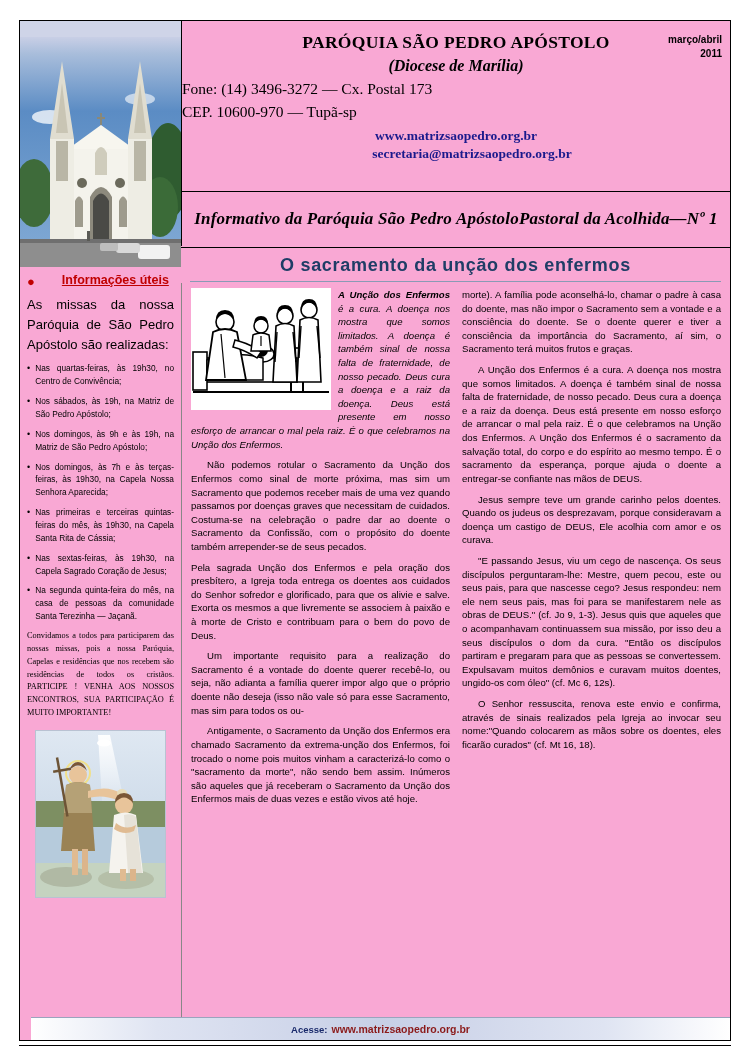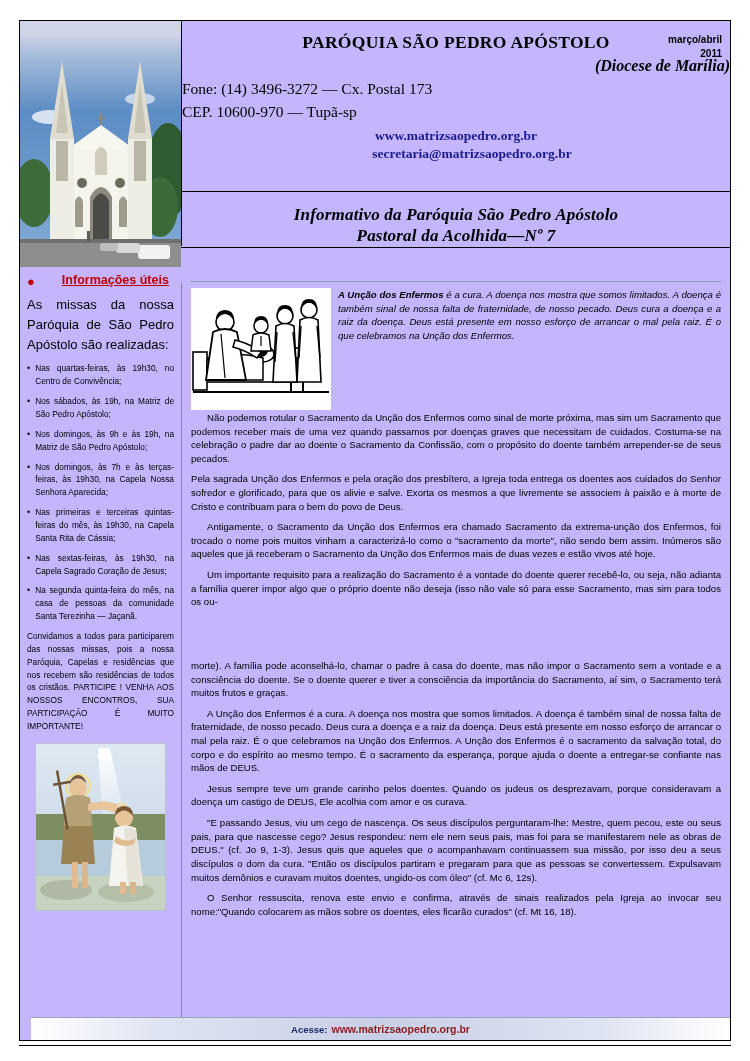--- a/index.html
+++ b/index.html
@@ -17,21 +17,21 @@
 
   
   .page {
     position: absolute;
     left: 19px;
     top: 20px;
     width: 712px;
     height: 1021px;
     border: 1.5px solid #000000;
     box-sizing: border-box;
-    background: #c4b5fd;
+    background: #f9a8d4;
   }
   .header-photo {
     position: absolute;
     left: 0; top: 0;
     width: 161px;
     height: 246px;
     overflow: hidden;
   }
   .header-center {
     position: absolute;
@@ -44,21 +44,21 @@
   .parish-name {
     text-align: center;
     font-family: "Liberation Serif", serif;
     font-weight: bold;
     font-size: 17.5px;
     letter-spacing: .3px;
     color: #000;
     margin-top: 11px;
   }
   .diocese {
-    text-align: right;
+    text-align: center;
     font-family: "Liberation Serif", serif;
     font-weight: bold;
     font-style: italic;
     font-size: 16px;
     color: #000;
     margin-top: 4px;
   }
   .contact-line {
     font-family: "Liberation Serif", serif;
     font-size: 15.5px;
@@ -93,23 +93,23 @@
   }
 
   
   .masthead {
     position: absolute;
     left: 161px;
     right: 0;
     top: 171px;
     height: 54px;
     display: flex;
-    flex-direction: column;
+    flex-direction: row;
     align-items: center;
-    justify-content: flex-end;
+    justify-content: center;
     border-left: 1px solid #000;
   }
   .masthead-line {
     font-family: "Liberation Serif", serif;
     font-weight: bold;
     font-style: italic;
     font-size: 17px;
     color: #000;
     letter-spacing: .2px;
     line-height: 1.25;
@@ -206,20 +206,21 @@
   .sidebar-item .txt {
     flex: 1 1 auto;
     text-align: justify;
   }
   .sidebar-closing {
     font-size: 8.3px;
     line-height: 1.55;
     color: #000;
     text-align: justify;
     margin-top: 2px;
+    font-family: Liberation Serif, serif;
   }
   .sidebar-photo {
     margin: 10px auto 0 auto;
     width: 131px;
     height: 168px;
     overflow: hidden;
     border: 1px solid #b9c2d2;
     box-sizing: border-box;
   }
 
@@ -228,21 +229,20 @@
     position: absolute;
     left: 161px;
     top: 262px;
     right: 0;
     bottom: 22px;
     border-left: 1px solid #888;
     box-sizing: border-box;
     padding: 5px 9px 0 9px;
     display: flex;
     gap: 12px;
-    flex-direction: column;
   }
   .col {
     flex: 1 1 0;
     min-width: 0;
   }
   .body-text {
     font-size: 9.6px;
     line-height: 1.42;
     color: #000;
     text-align: justify;
@@ -368,24 +368,27 @@
     <div class="web-line second">secretaria@matrizsaopedro.org.br</div>
     <div class="issue-date">
       <div>março/abril</div>
       <div>2011</div>
     </div>
   </div>
   <div class="header-rule"></div>
 
   <div class="masthead">
     <div class="masthead-line">Informativo da Paróquia São Pedro Apóstolo</div>
-    <div class="masthead-line">Pastoral da Acolhida—Nº 7</div>
+    <div class="masthead-line">Pastoral da Acolhida—Nº 1</div>
   </div>
   <div class="masthead-rule"></div>
 
+  <div class="article-title-box">
+    <div class="article-title">O sacramento da unção dos enfermos</div>
+  </div>
   <div class="title-underline"></div>
 
   <div class="sidebar">
     <div class="sidebar-heading">
       <span class="sidebar-bullet-red">●</span>
       <span class="sidebar-heading-text">Informações úteis</span>
     </div>
     <div class="sidebar-intro">As missas da nossa Paróquia de São Pedro Apóstolo são realizadas:</div>
     <ul class="sidebar-list">
       <li class="sidebar-item">
@@ -518,22 +521,22 @@
             <path d="M109 32 q9 -5 18 0 l3 62 h-24 z" fill="#ffffff" stroke="#000" stroke-width="1.6"></path>
             <line x1="110" y1="38" x2="108" y2="70" stroke="#000" stroke-width="1.4"></line>
             <line x1="126" y1="38" x2="129" y2="70" stroke="#000" stroke-width="1.4"></line>
           </svg>
         </div>
         <p class="body-text italic noindent"><span class="lead-bold">A Unção dos Enfermos</span><span> é a cura. A doença nos mostra que somos limitados. A doença é também sinal de nossa falta de fraternidade, de nosso pecado. Deus cura a doença e a raiz da doença. Deus está presente em nosso esforço de arrancar o mal pela raiz. É o que celebramos na Unção dos Enfermos.</span></p>
       </div>
 
       <p class="body-text">Não podemos rotular o Sacramento da Unção dos Enfermos como sinal de morte próxima, mas sim um Sacramento que podemos receber mais de uma vez quando passamos por doenças graves que necessitam de cuidados. Costuma-se na celebração o padre dar ao doente o Sacramento da Confissão, com o propósito do doente também arrepender-se de seus pecados.</p>
       <p class="body-text dropcap-p">Pela sagrada Unção dos Enfermos e pela oração dos presbítero, a Igreja toda entrega os doentes aos cuidados do Senhor sofredor e glorificado, para que os alivie e salve. Exorta os mesmos a que livremente se associem à paixão e à morte de Cristo e contribuam para o bem do povo de Deus.</p>
+      <p class="body-text">Um importante requisito para a realização do Sacramento é a vontade do doente querer recebê-lo, ou seja, não adianta a família querer impor algo que o próprio doente não deseja (isso não vale só para esse Sacramento, mas sim para todos os ou-</p>
       <p class="body-text">Antigamente, o Sacramento da Unção dos Enfermos era chamado Sacramento da extrema-unção dos Enfermos, foi trocado o nome pois muitos vinham a caracterizá-lo como o "sacramento da morte", não sendo bem assim. Inúmeros são aqueles que já receberam o Sacramento da Unção dos Enfermos mais de duas vezes e estão vivos até hoje.</p>
-      <p class="body-text">Um importante requisito para a realização do Sacramento é a vontade do doente querer recebê-lo, ou seja, não adianta a família querer impor algo que o próprio doente não deseja (isso não vale só para esse Sacramento, mas sim para todos os ou-</p>
     </div>
 
     <div class="col">
       <p class="body-text noindent">morte). A família pode aconselhá-lo, chamar o padre à casa do doente, mas não impor o Sacramento sem a vontade e a consciência do doente. Se o doente querer e tiver a consciência da importância do Sacramento, aí sim, o Sacramento terá muitos frutos e graças.</p>
       <p class="body-text">A Unção dos Enfermos é a cura. A doença nos mostra que somos limitados. A doença é também sinal de nossa falta de fraternidade, de nosso pecado. Deus cura a doença e a raiz da doença. Deus está presente em nosso esforço de arrancar o mal pela raiz. É o que celebramos na Unção dos Enfermos. A Unção dos Enfermos é o sacramento da salvação total, do corpo e do espírito ao mesmo tempo. É o sacramento da esperança, porque ajuda o doente a entregar-se confiante nas mãos de DEUS.</p>
       <p class="body-text">Jesus sempre teve um grande carinho pelos doentes. Quando os judeus os desprezavam, porque consideravam a doença um castigo de DEUS, Ele acolhia com amor e os curava.</p>
       <p class="body-text">"E passando Jesus, viu um cego de nascença. Os seus discípulos perguntaram-lhe: Mestre, quem pecou, este ou seus pais, para que nascesse cego? Jesus respondeu: nem ele nem seus pais, mas foi para se manifestarem nele as obras de DEUS." (cf. Jo 9, 1-3). Jesus quis que aqueles que o acompanhavam continuassem sua missão, por isso deu a seus discípulos o dom da cura. "Então os discípulos partiram e pregaram para que as pessoas se convertessem. Expulsavam muitos demônios e curavam muitos doentes, ungido-os com óleo" (cf. Mc 6, 12s).</p>
       <p class="body-text">O Senhor ressuscita, renova este envio e confirma, através de sinais realizados pela Igreja ao invocar seu nome:"Quando colocarem as mãos sobre os doentes, eles ficarão curados" (cf. Mt 16, 18).</p>
     </div>
   </div>

